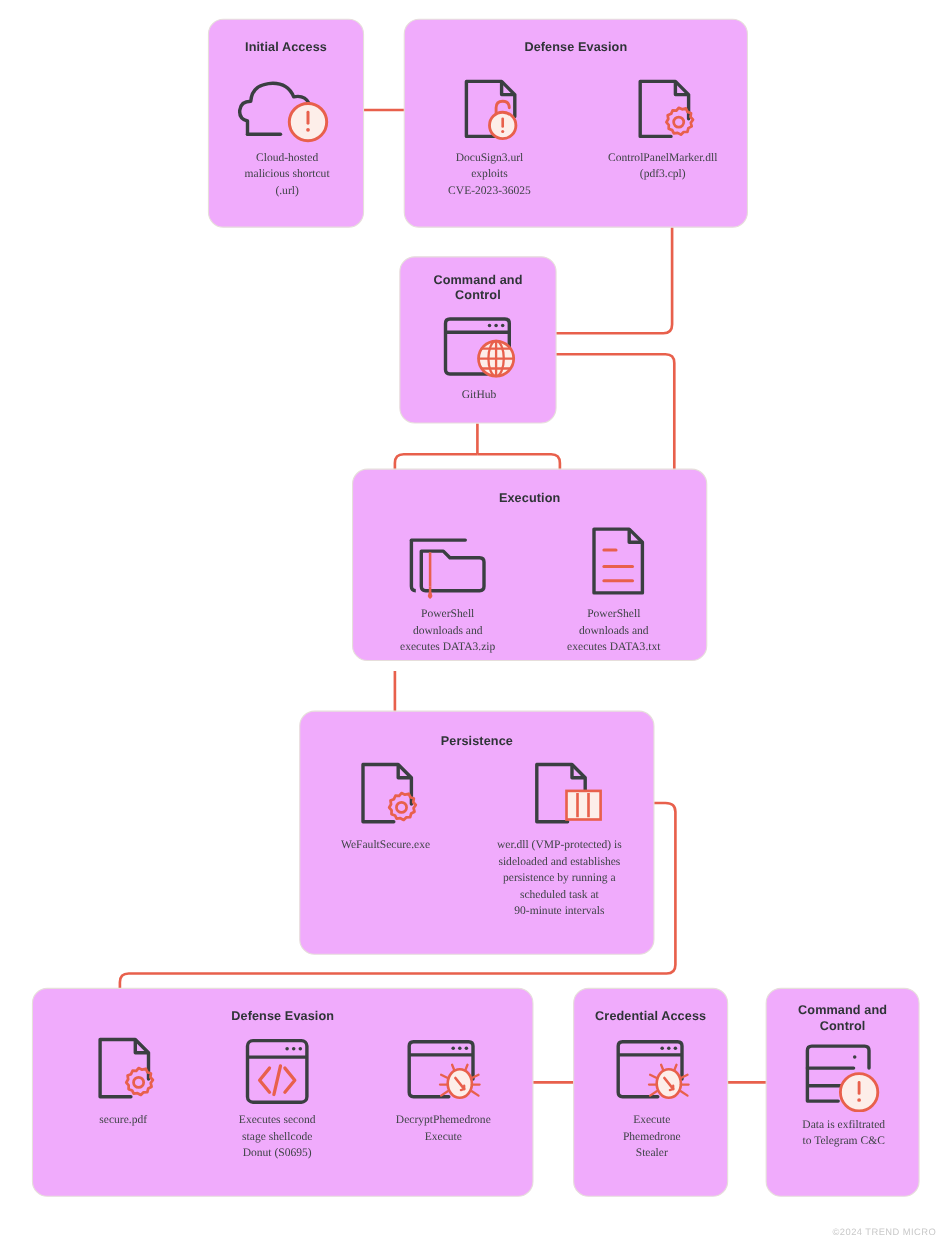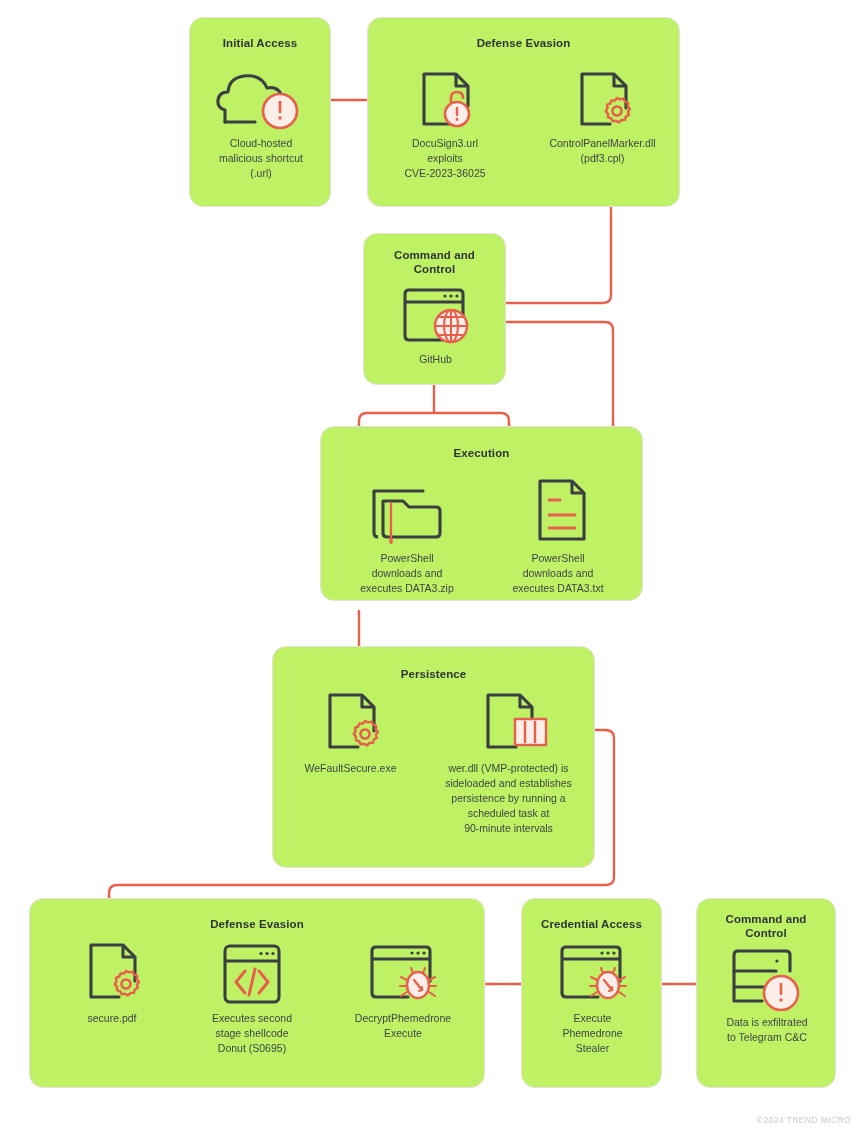--- a/index.html
+++ b/index.html
@@ -17,40 +17,41 @@
   }
   #stage {
     position: absolute;
     left: 0; top: 0;
     width: 865px;
     height: 1135px;
   }
   
   .stage-box {
     position: absolute;
-    background: #bef264;
+    background: #f0abfc;
     border: 1px solid #e6dedb;
     border-radius: 14px;
     box-sizing: border-box;
   }
   .stage-title {
     position: absolute;
     left: 0;
     width: 100%;
     text-align: center;
     font-size: 11.5px;
     font-weight: bold;
     color: #2f3437;
     letter-spacing: .1px;
     line-height: 14px;
   }
   
   .node {
     position: absolute;
     text-align: center;
+    font-family: Liberation Serif, serif;
   }
   .node-icon {
     position: relative;
     margin: 0 auto;
   }
   .node-label {
     font-size: 10.5px;
     line-height: 15px;
     color: #3f4447;
     white-space: pre-line;

